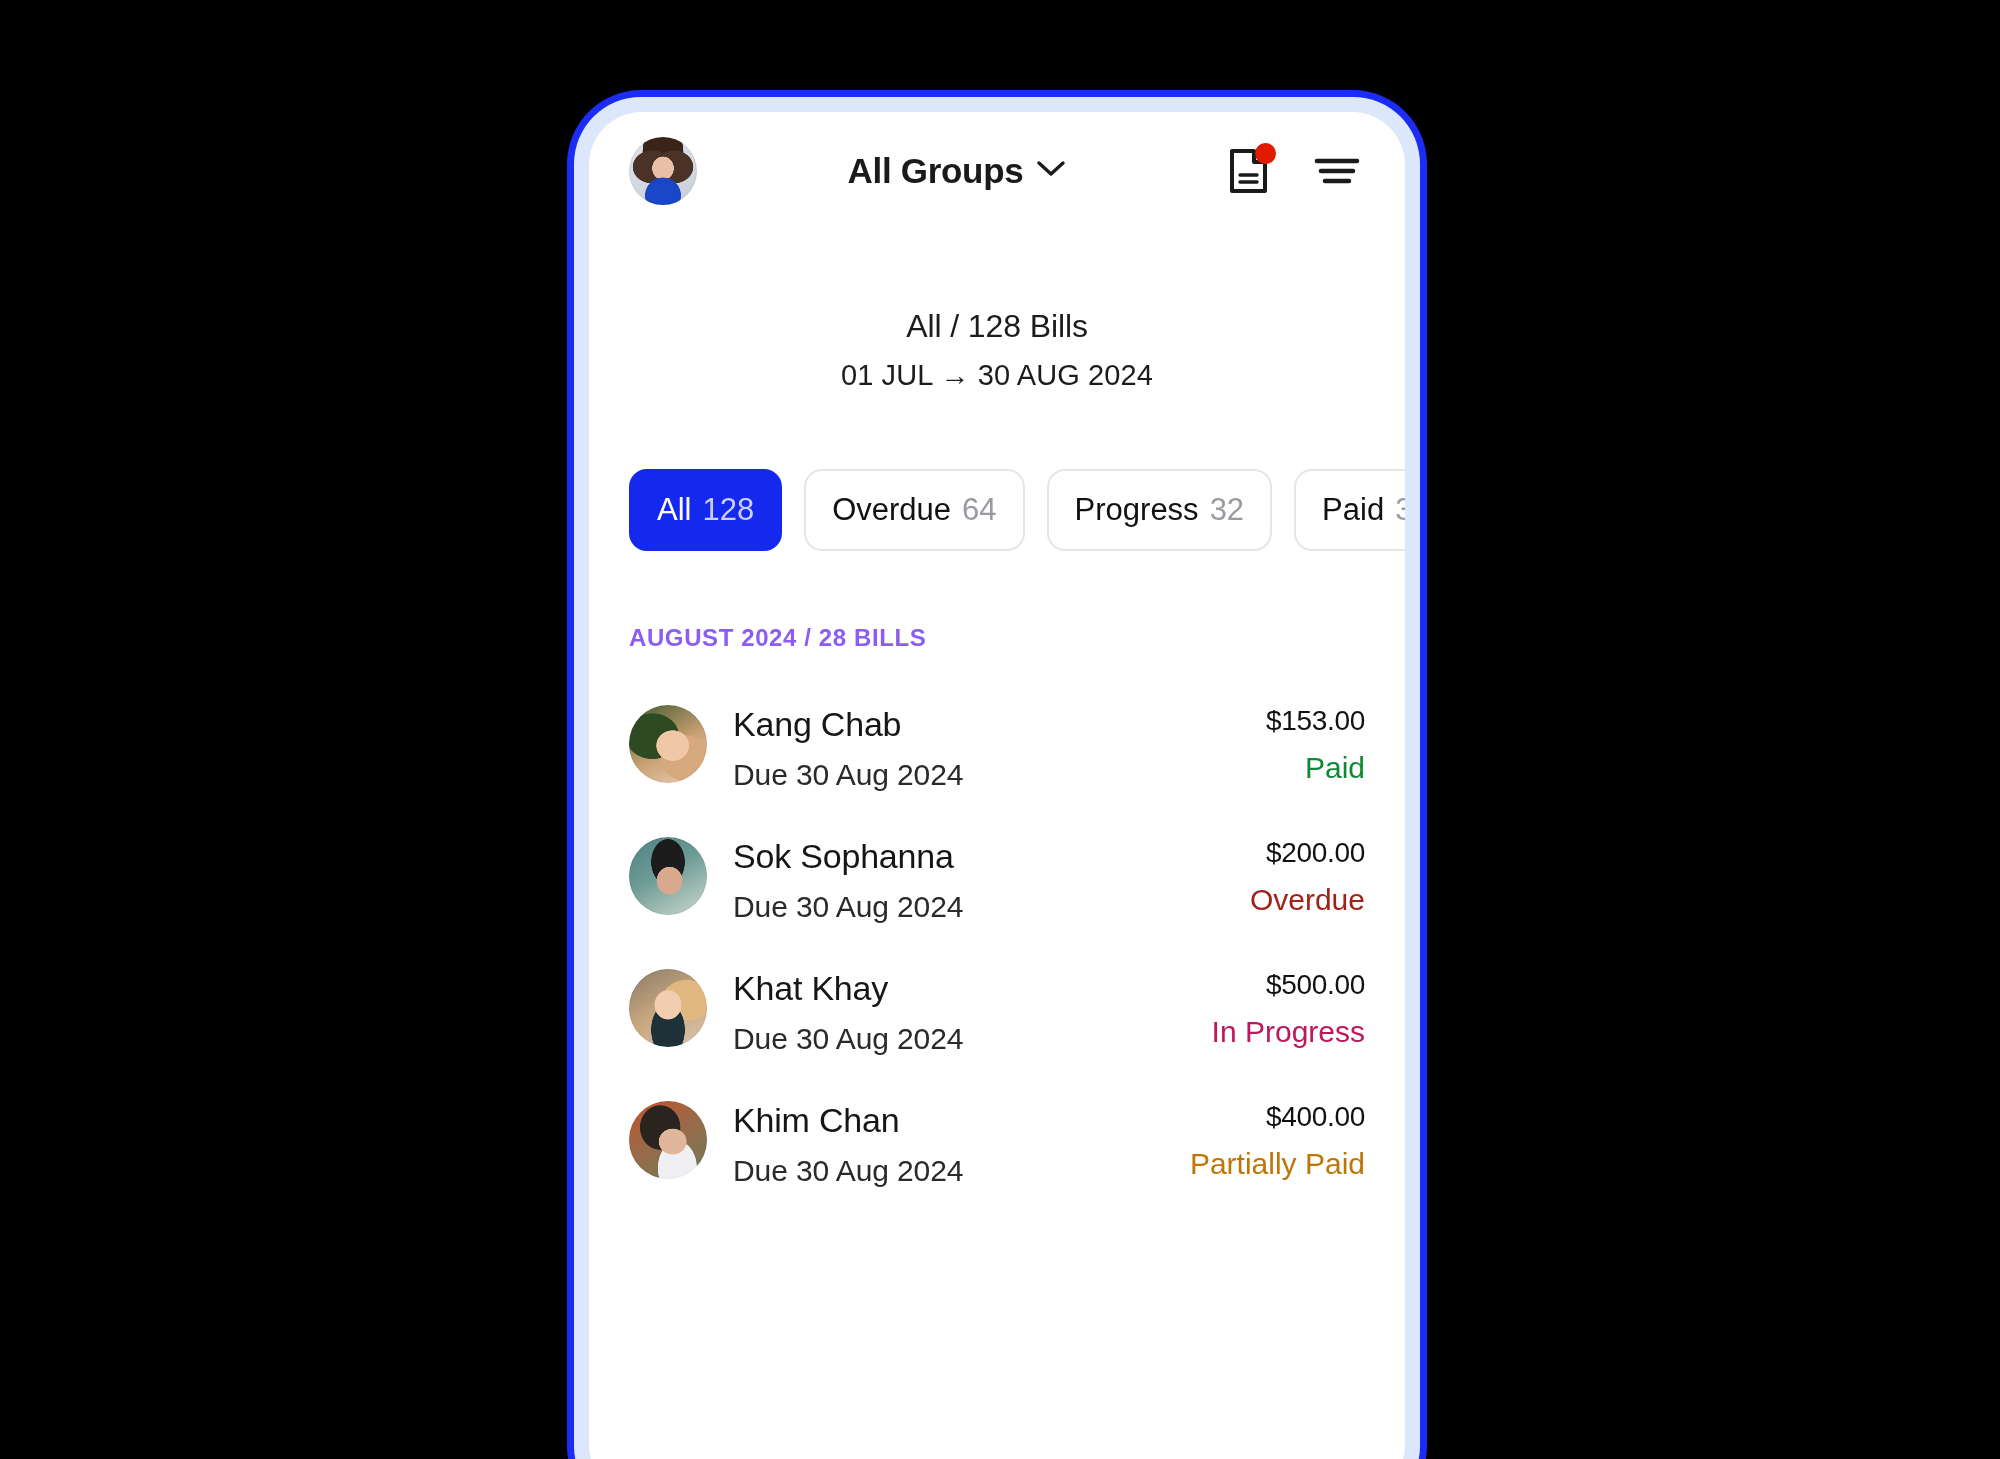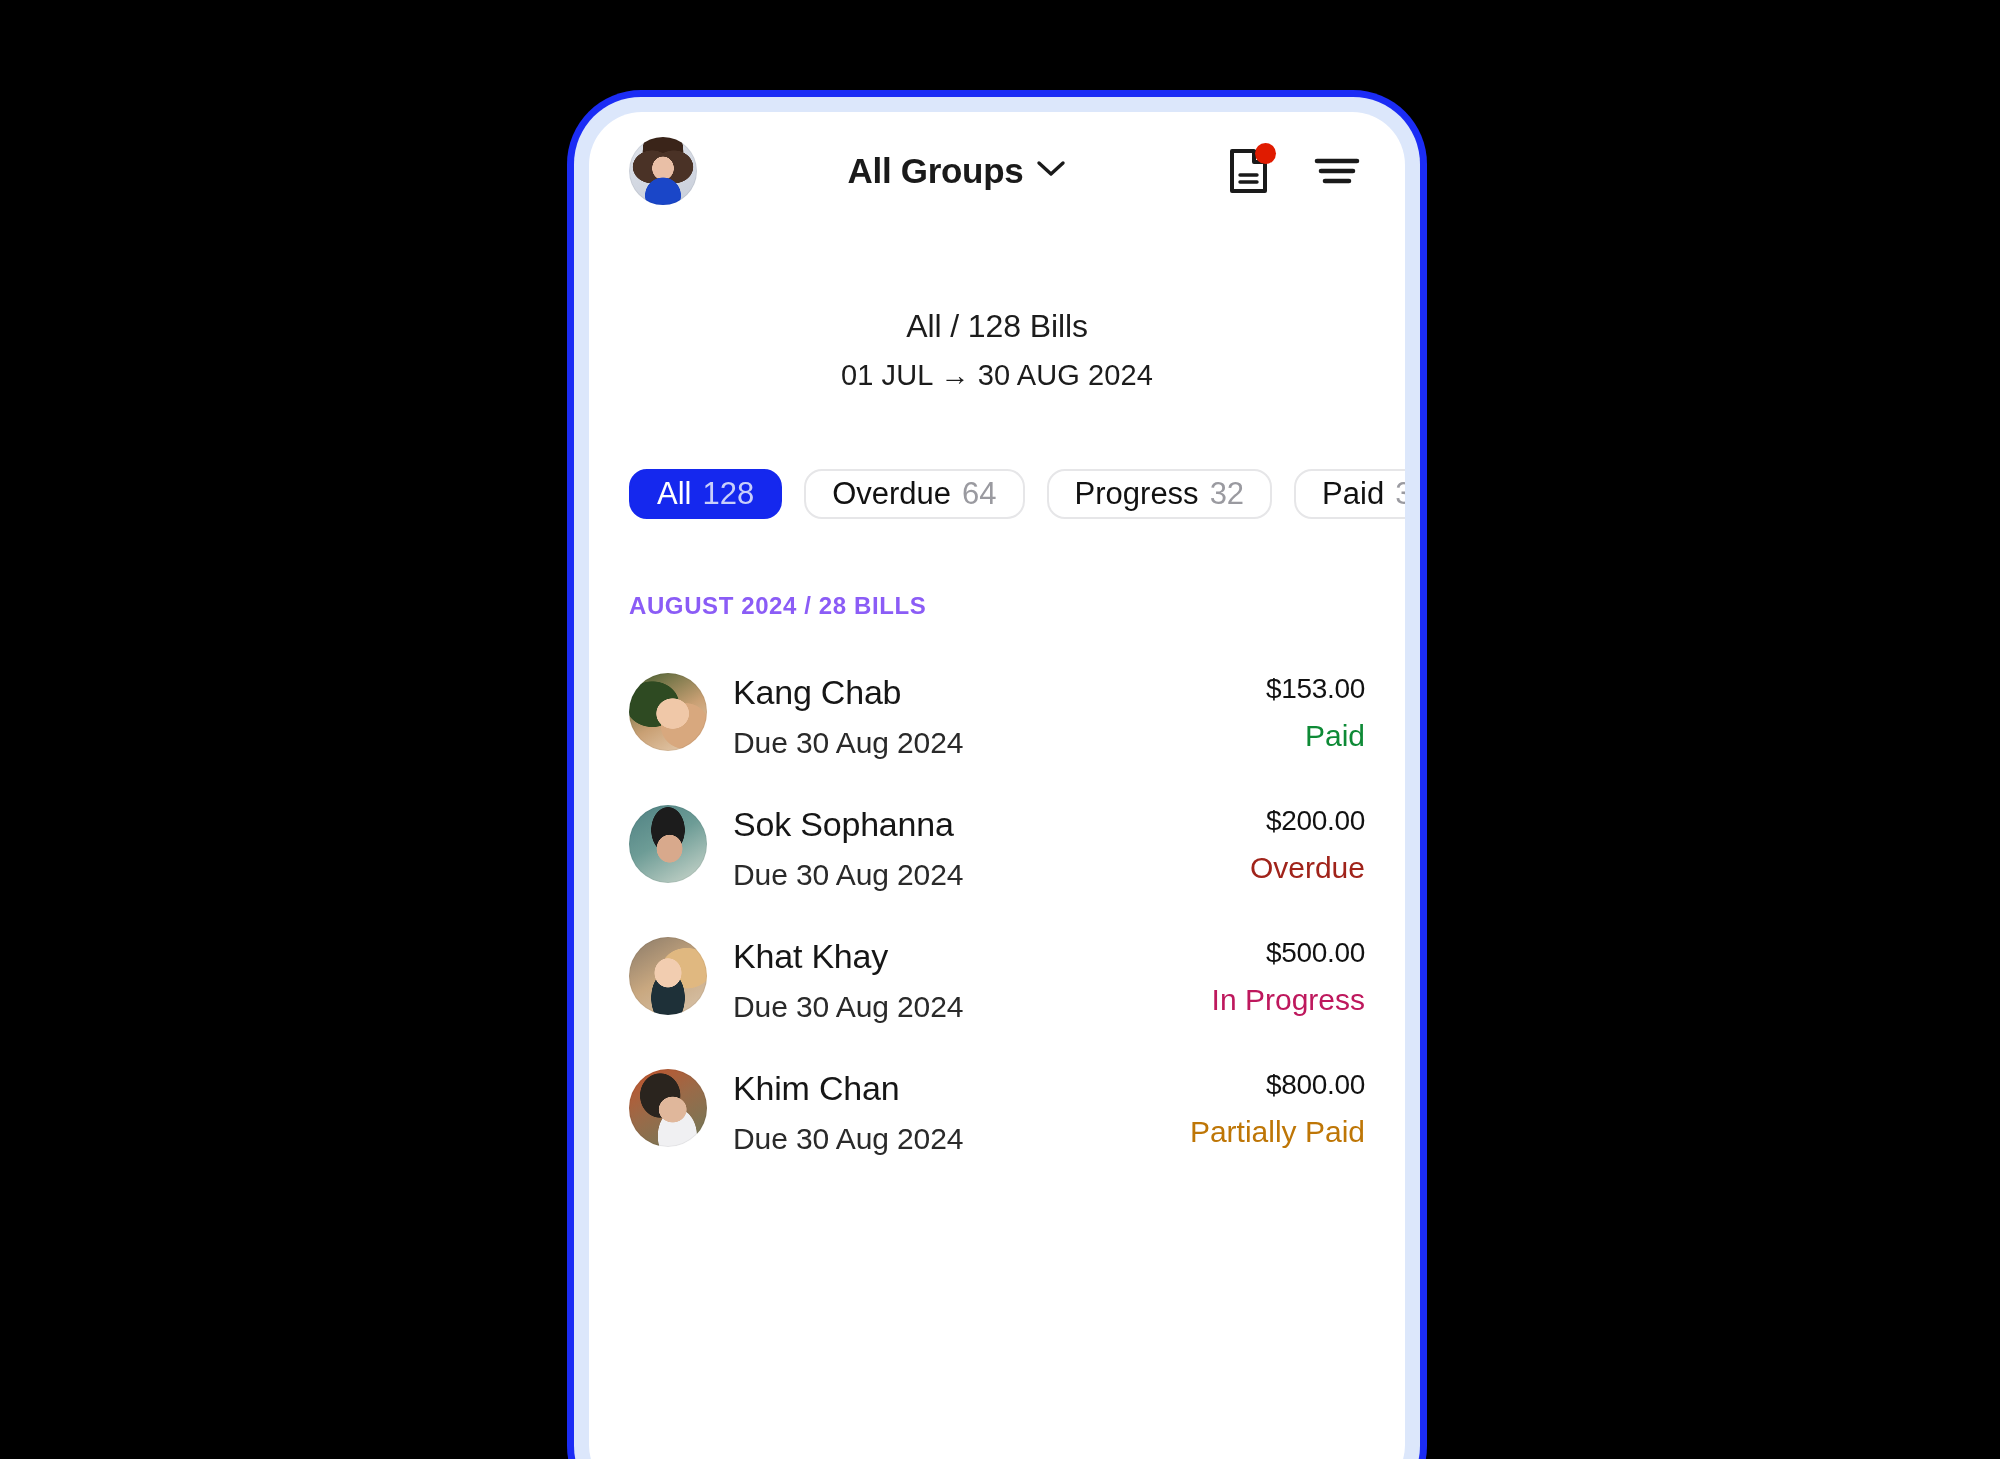--- a/index.html
+++ b/index.html
@@ -79,21 +79,21 @@
     letter-spacing:-1.2px; margin-top:29px;
   }
   .summary-range{ font-size:29px; color:#1C1C1C; margin-top:14px; letter-spacing:.1px; }
 
   
   .filters{
     display:flex; gap:22px;
     padding:77px 0 0 40px;
   }
   .chip{
-    height:50px; border-radius:18px;
+    height:82px; border-radius:18px;
     display:flex; align-items:center; gap:11px;
     padding:0 26px;
     border:2px solid #E6E6E8;
     background:#fff;
     font-size:31px; color:#111;
     white-space:nowrap;
   }
   .chip .chip-count{ color:#9A9AA0; }
   .chip.active{
     background:#1528EE; border-color:#1528EE; color:#fff;
@@ -258,21 +258,21 @@
             </div>
           </div>
 
           <div class="bill-row">
             <div class="bill-avatar av-4"></div>
             <div class="bill-main">
               <div class="bill-name">Khim Chan</div>
               <div class="bill-due">Due 30 Aug 2024</div>
             </div>
             <div class="bill-side">
-              <div class="bill-amount">$800.00</div>
+              <div class="bill-amount">$400.00</div>
               <div class="bill-status st-partial">Partially Paid</div>
             </div>
           </div>
 
         </div>
 
       </div>
     </div>
   </div>
 </div>

